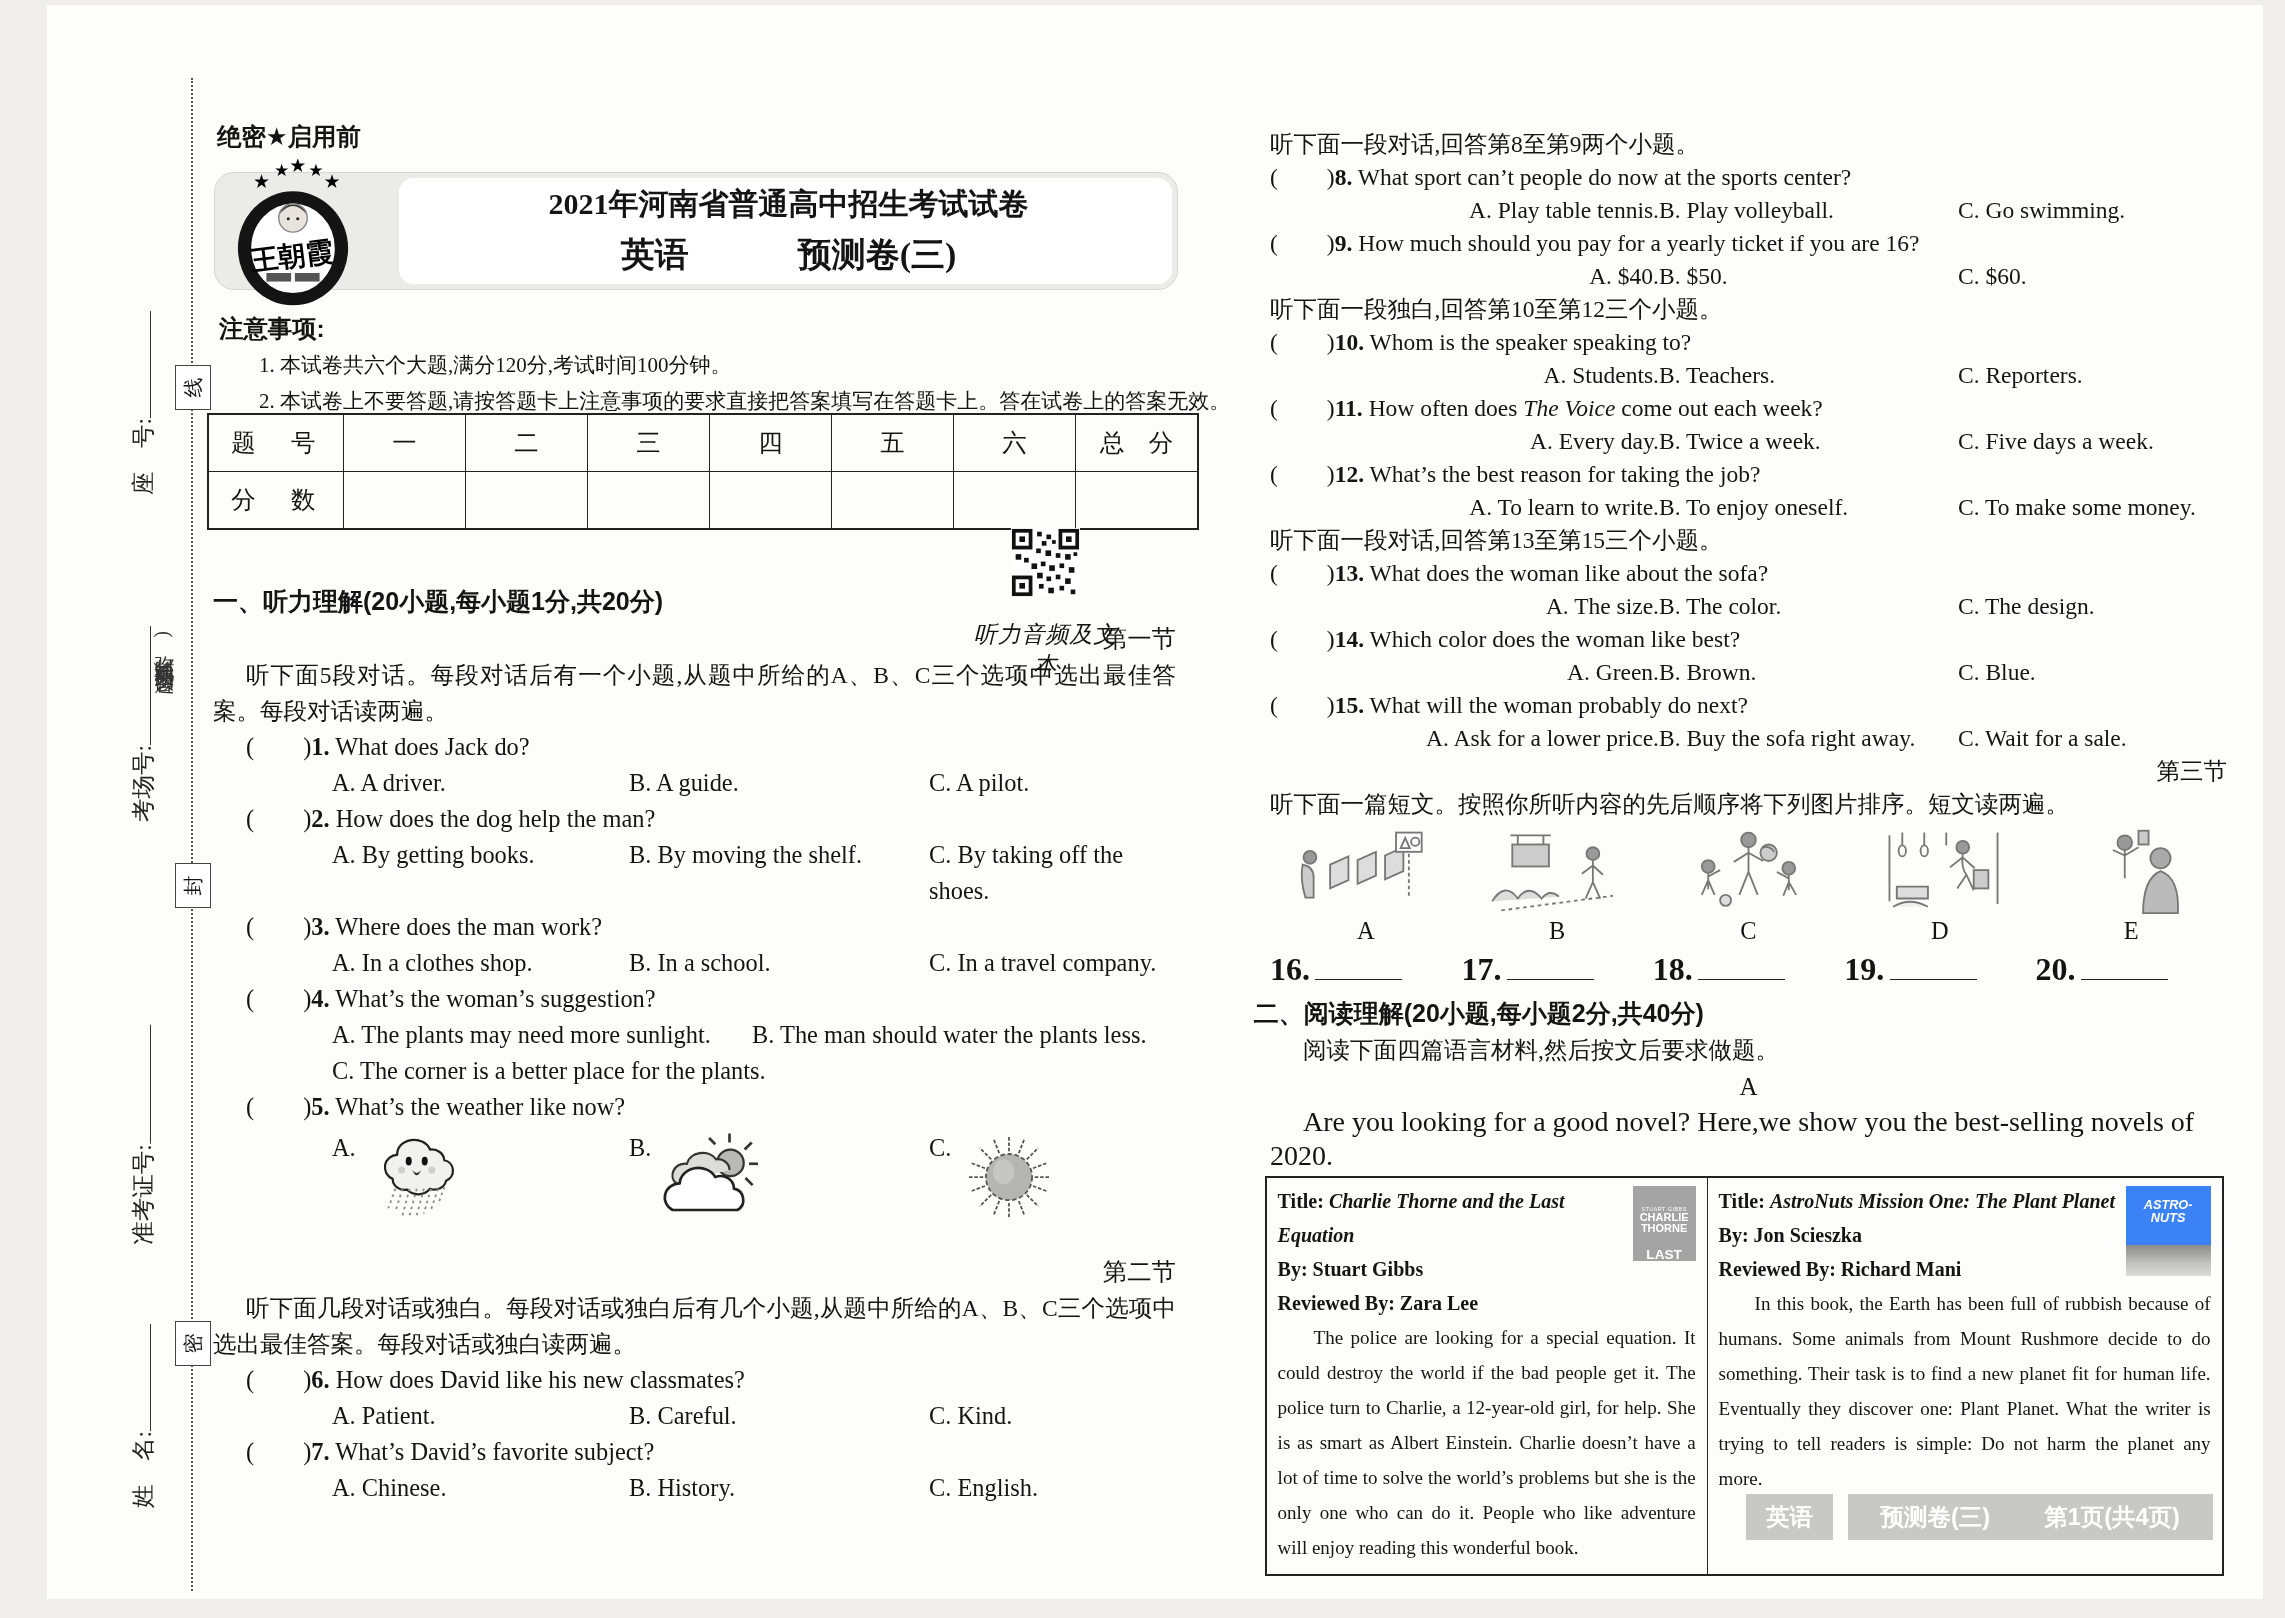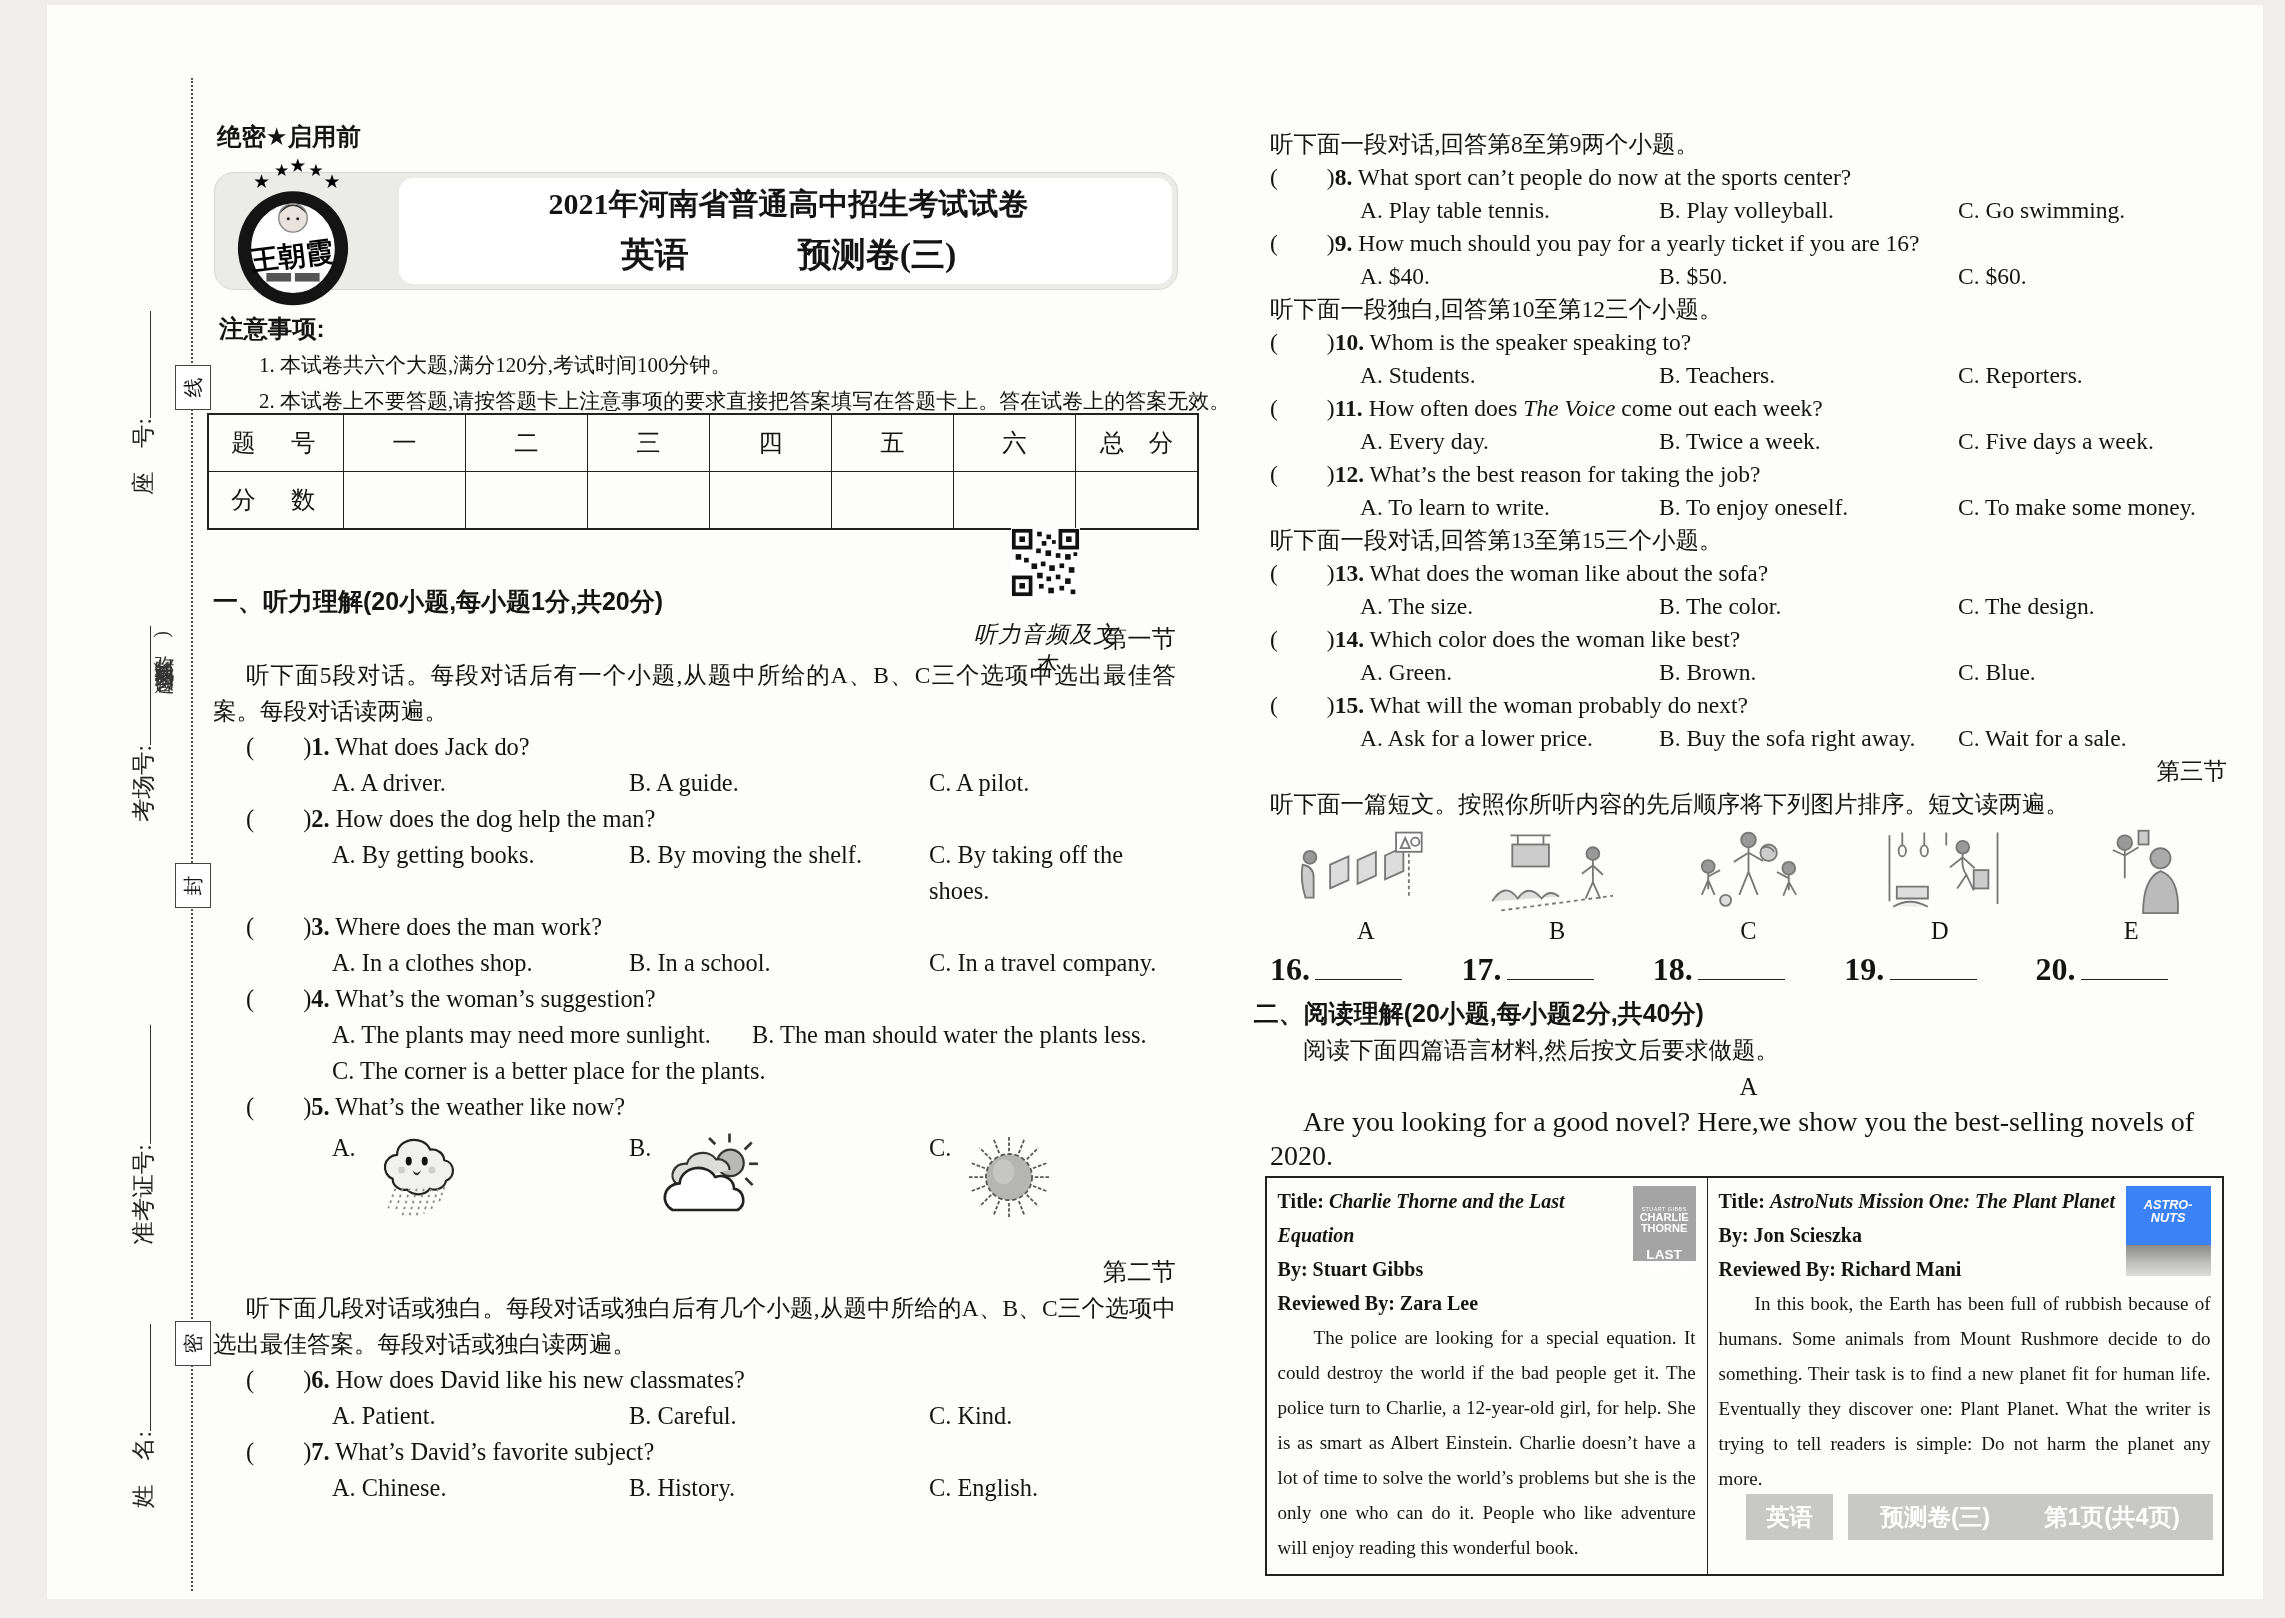--- a/index.html
+++ b/index.html
@@ -68,21 +68,21 @@
   .opts .o3{flex:1;}
   .opts-two .o1{width:420px;}
   .opts-two .o2{flex:1;}
   .o-full{flex:1;}
   
   #rcol .q-line{padding-left:0;font-size:23.5px;line-height:33px;}
   #rcol .lead{padding-left:0;font-size:23.5px;line-height:33px;}
   #rcol .sec-label{padding-left:0;font-size:23.5px;line-height:33px;}
   #rcol .intro{text-indent:0;font-size:23.5px;line-height:33px;}
   #rcol .opts{padding-left:90px;font-size:23.5px;line-height:33px;}
-  #rcol .opts .o1{width:299px;}
+  #rcol .opts .o1{width:299px;text-align:right;}
   #rcol .opts .o2{width:299px;}
   
   .icon-opts{align-items:flex-start;min-height:116px;padding-top:5.4px;}
   .icon-opt{display:flex;align-items:flex-start;gap:9px;}
   .opt-letter{font-size:24.4px;}
 
   
   #pics{display:flex;justify-content:space-between;margin-top:7.2px;height:87px;}
   .pic{width:177px;height:87px;}
   #piclabels{display:flex;margin-top:1.8px;font-size:24.4px;}

